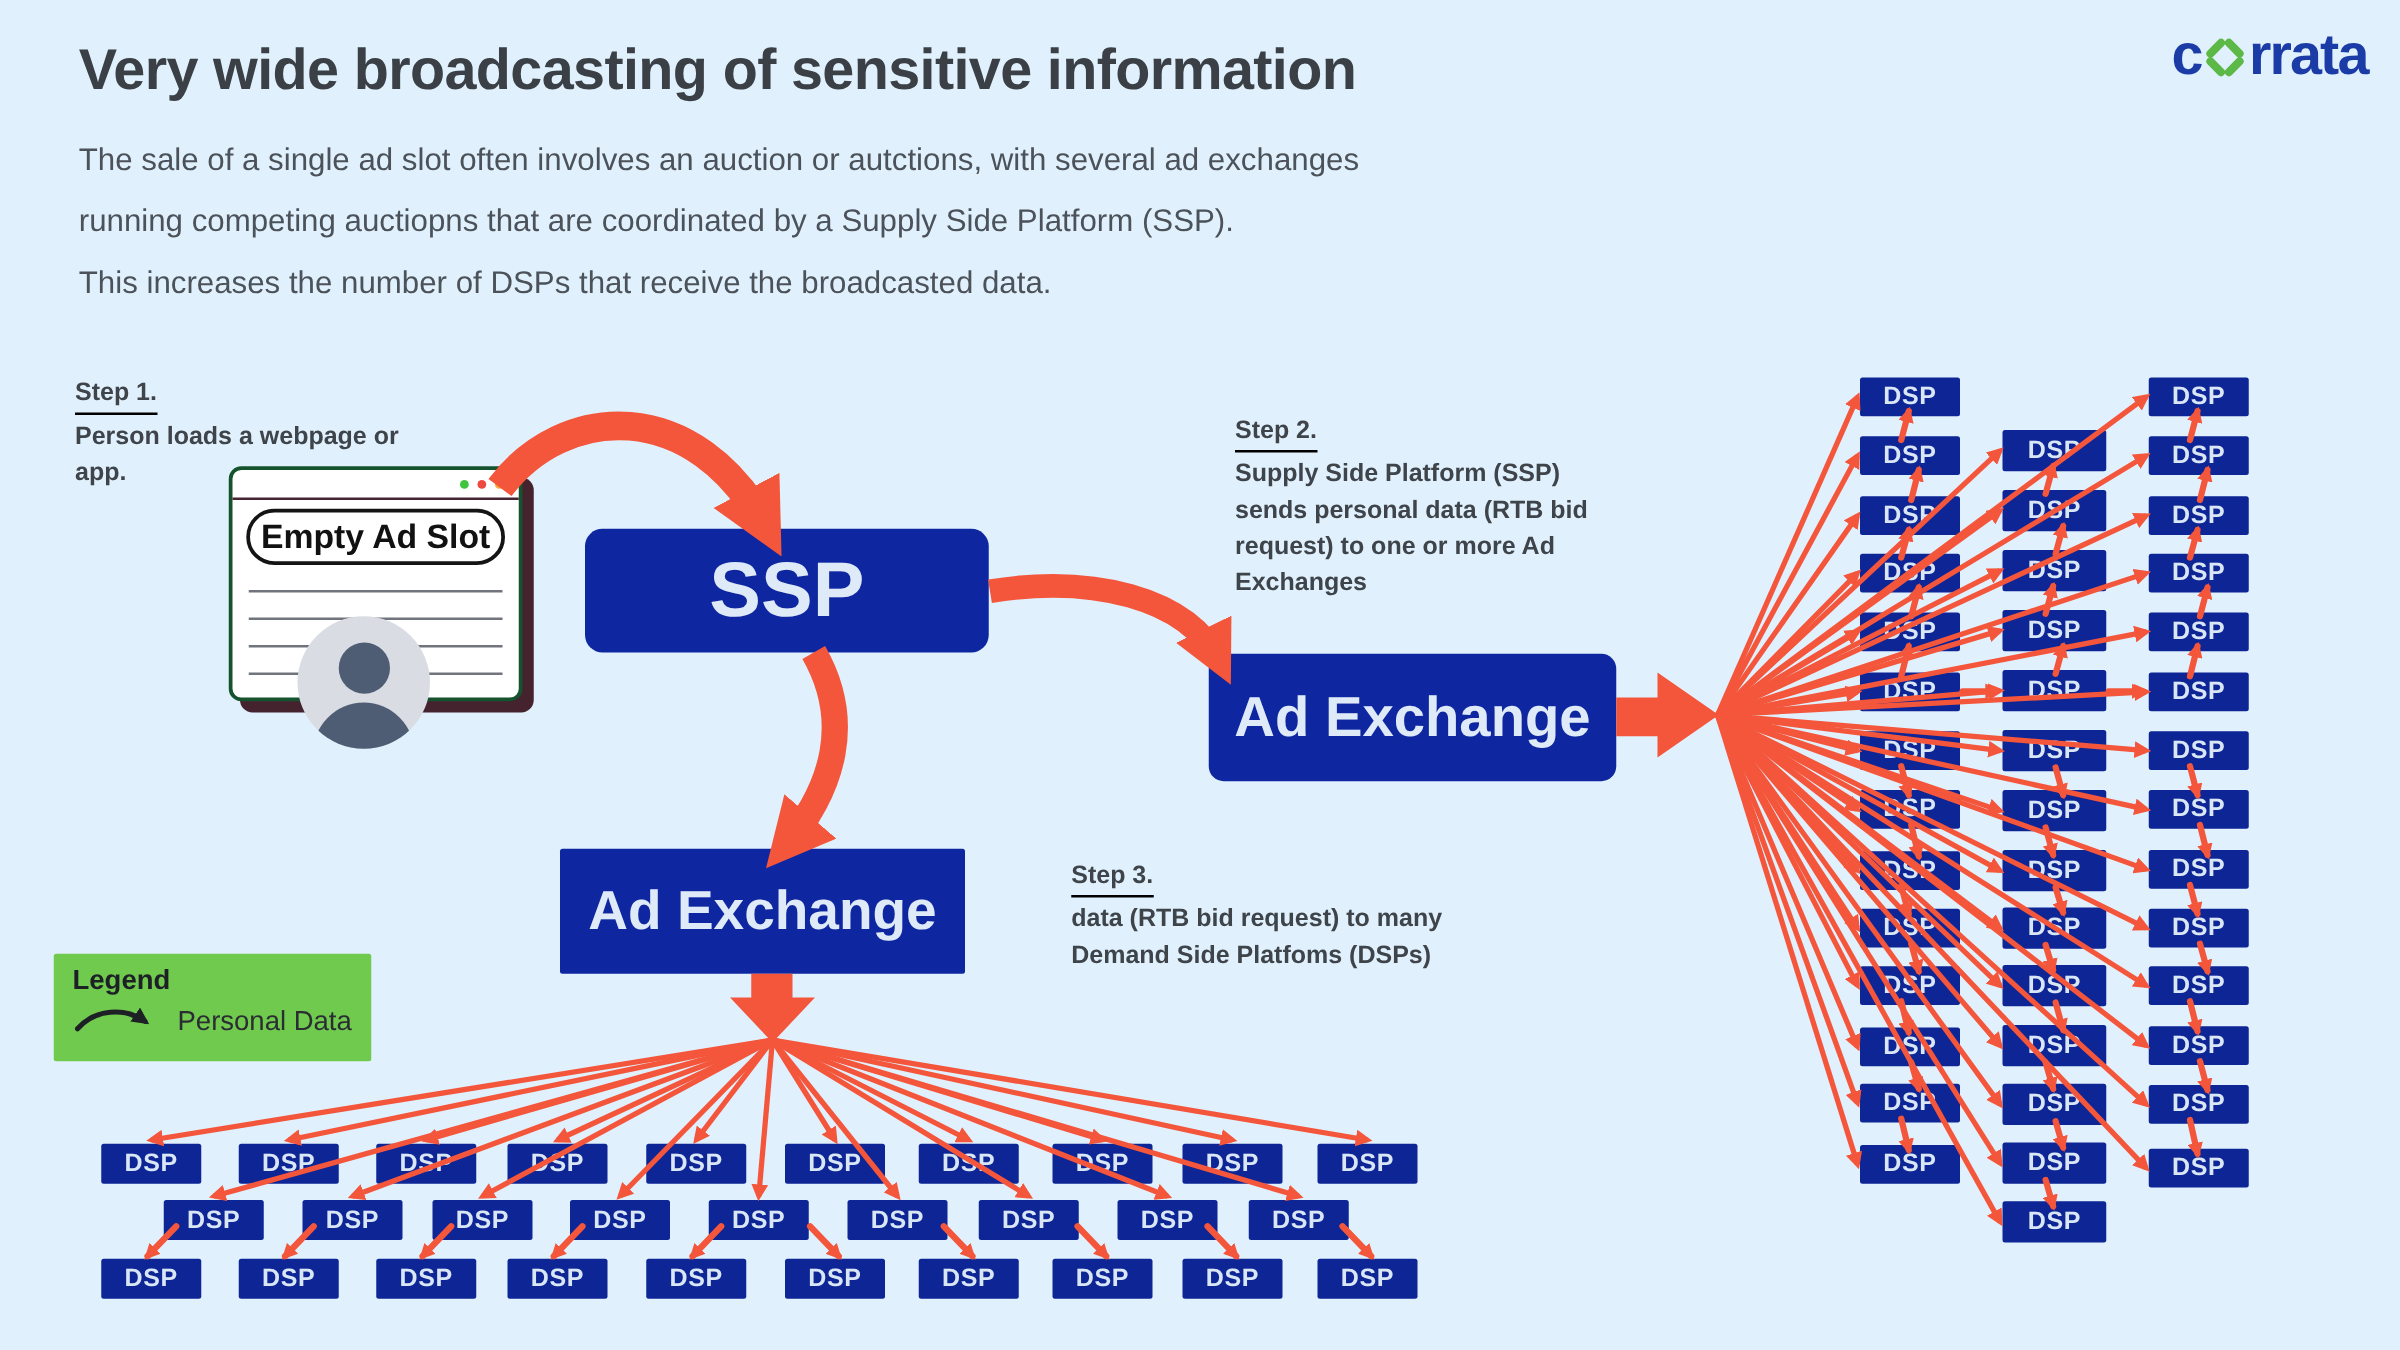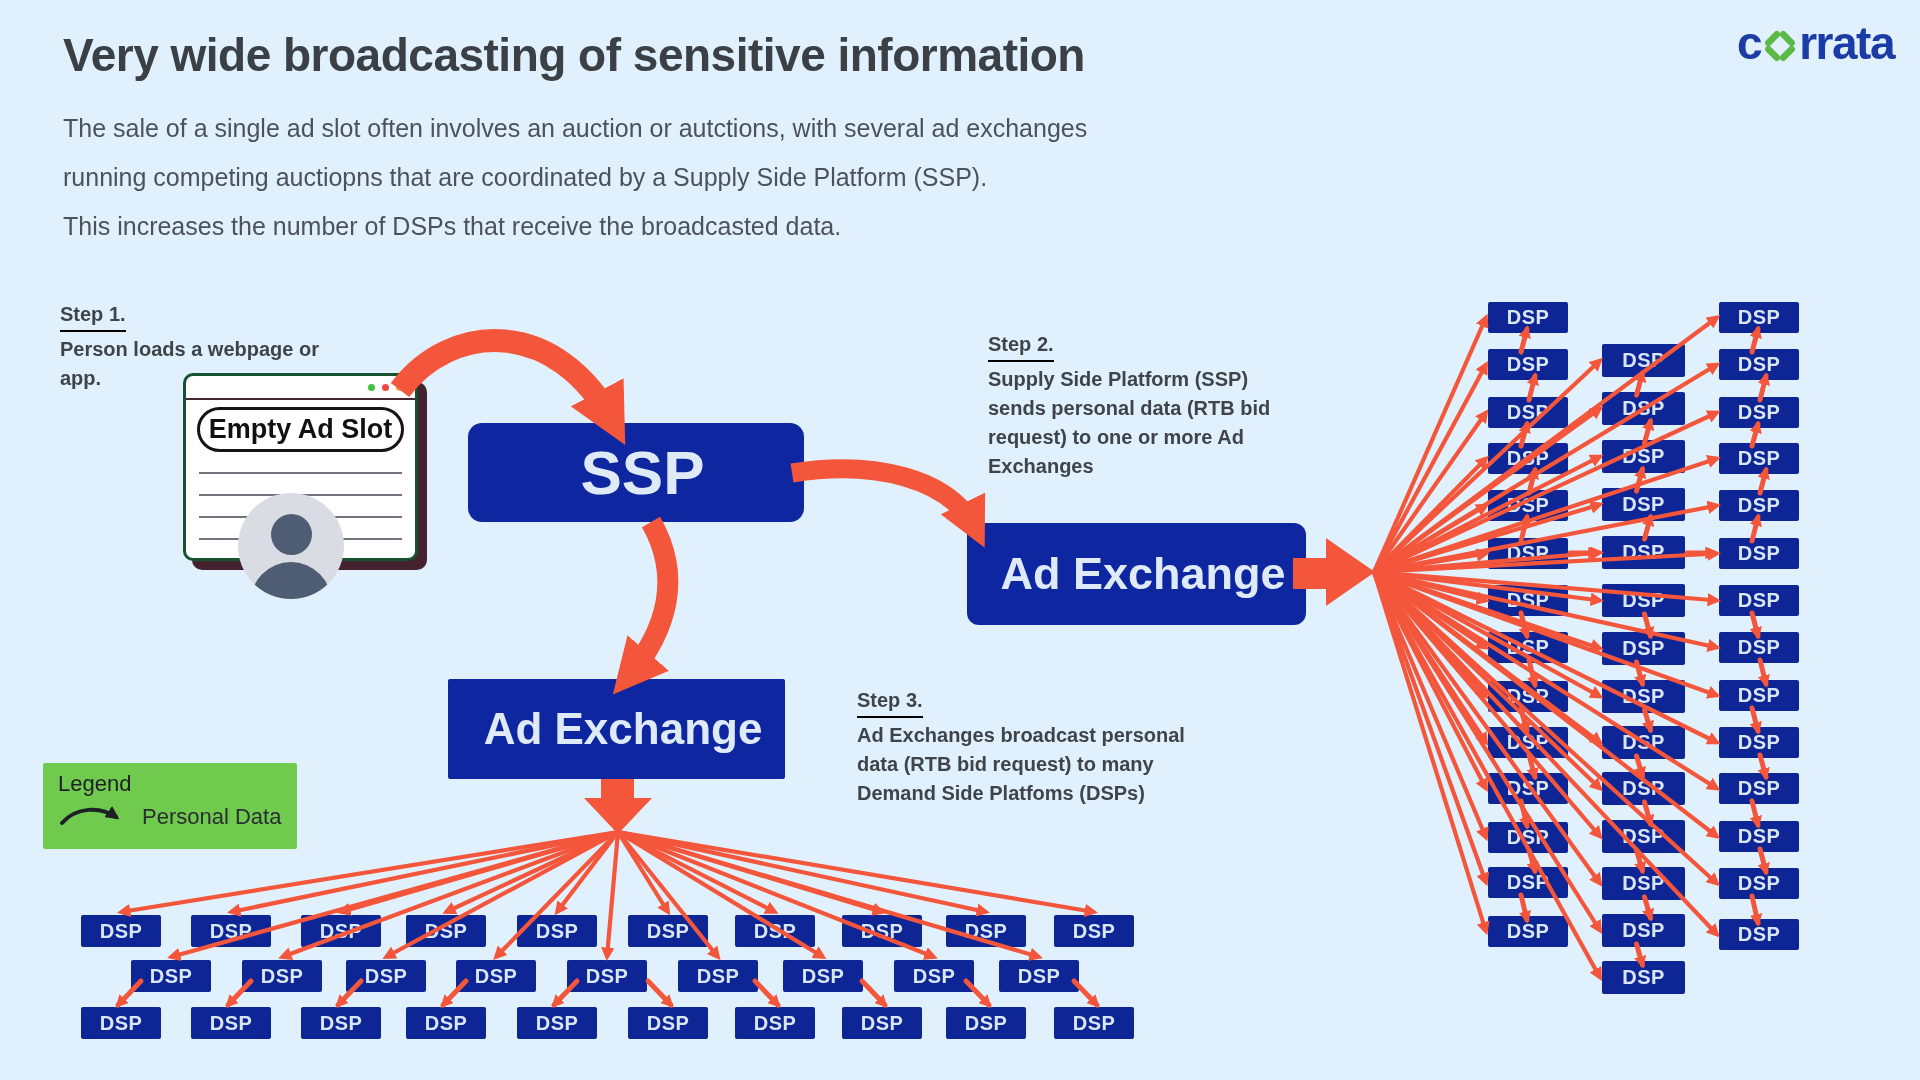--- a/index.html
+++ b/index.html
@@ -26,30 +26,30 @@
   .titlebar{position:absolute;left:0;right:0;top:0;height:24px;border-bottom:2px solid #472433;
     display:flex;align-items:center;justify-content:flex-end;gap:7px;padding-right:12px;box-sizing:border-box;}
   .dot{width:7px;height:7px;border-radius:50%;}
   .adslot{position:absolute;left:11px;right:11px;top:31px;height:45px;border:3px solid #141414;border-radius:26px;
     display:flex;align-items:center;justify-content:center;font-size:27px;font-weight:bold;color:#111;box-sizing:border-box;}
   .pline{position:absolute;left:13px;right:13px;height:2px;background:#70757d;}
   .avatar{position:absolute;left:52px;top:117px;width:106px;height:106px;border-radius:50%;background:#d9dde3;overflow:hidden;}
   .avatar .head{position:absolute;left:33px;top:21px;width:41px;height:41px;border-radius:50%;background:#4e5d73;}
   .avatar .torso{position:absolute;left:12px;top:69px;width:82px;height:60px;border-radius:50% 50% 0 0/70% 70% 0 0;background:#4e5d73;}
   
-  .node{position:absolute;background:#0e27a0;color:#dfeaf8;display:flex;align-items:center;justify-content:center;font-weight:bold;padding-left:13px;}
+  .node{position:absolute;background:#0e27a0;color:#dfeaf8;display:flex;align-items:center;justify-content:center;font-weight:bold;}
   #ssp-box{left:468px;top:423px;width:323px;height:99px;border-radius:14px;font-size:62px;}
   #adx-right{left:967px;top:523px;width:326px;height:102px;border-radius:12px;font-size:45px;}
   #adx-lower{left:448px;top:679px;width:324px;height:100px;border-radius:2px;font-size:44px;}
   .dsp{position:absolute;background:#0d2595;color:#d9e6f5;display:flex;align-items:center;justify-content:center;
     font-size:20px;font-weight:bold;letter-spacing:.5px;border-radius:2px;}
   
   .legend{position:absolute;left:43px;top:763px;width:254px;height:86px;background:#6fca4e;border-radius:2px;
     padding:8px 0 0 15px;box-sizing:border-box;}
-  .legend .lt{font-size:22px;font-weight:normal;color:#1d2125;}
+  .legend .lt{font-size:22px;font-weight:bold;color:#1d2125;}
   .legend .row{display:flex;align-items:center;gap:14px;margin-top:6px;}
   .legend .li{font-size:22px;color:#2a2e33;}
   
   #overlay{position:absolute;left:0;top:0;width:1920px;height:1080px;pointer-events:none;}
   .thick{stroke:#f4563c;fill:none;stroke-linecap:butt;marker-end:url(#mthick);}
   .fan{stroke:#f4563c;stroke-width:4.2;marker-end:url(#mfan);}
   .chain{stroke:#f4563c;stroke-width:5;stroke-linecap:round;marker-end:url(#mchain);}
 </style>
 </head>
 <body>
@@ -83,21 +83,20 @@
   </div>
   <div class="step" id="step2">
     <span class="lbl">Step 2.</span>
     <div>Supply Side Platform (SSP)</div>
     <div>sends personal data (RTB bid</div>
     <div>request) to one or more Ad</div>
     <div>Exchanges</div>
   </div>
   <div class="step" id="step3">
     <span class="lbl">Step 3.</span>
-    <div>Ad Exchanges broadcast personal</div>
     <div>data (RTB bid request) to many</div>
     <div>Demand Side Platfoms (DSPs)</div>
   </div>
 
   <div class="browser">
     <div class="titlebar">
       <span class="dot" style="background:#3fc43f"></span>
       <span class="dot" style="background:#ee4941"></span>
       <span class="dot" style="background:#f6a93b"></span>
     </div>

